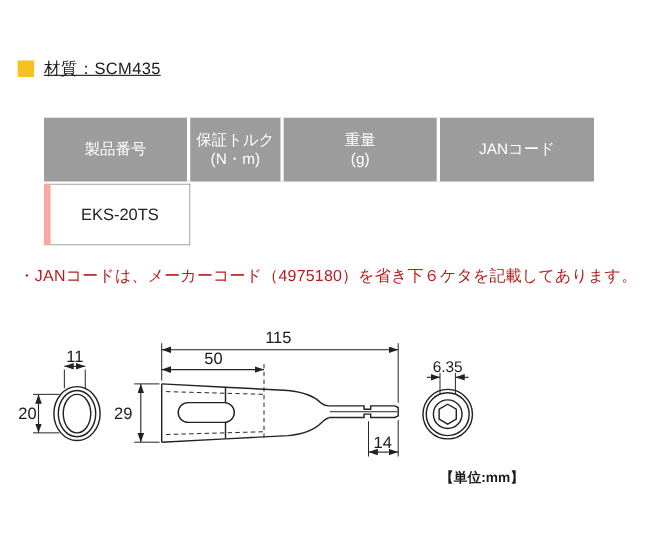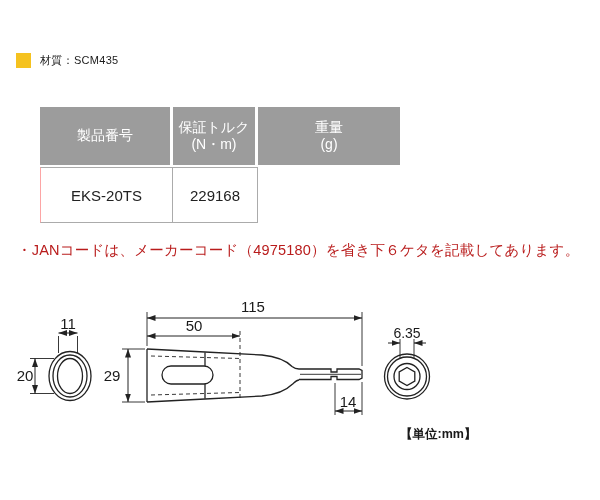--- a/index.html
+++ b/index.html
@@ -2,33 +2,33 @@
 <html><head>
 <meta charset="utf-8">
 <style>
   * { margin:0; padding:0; box-sizing:border-box; }
   html,body { width:600px; height:500px; background:#ffffff; overflow:hidden;
     font-family:"Liberation Sans","DejaVu Sans",sans-serif; }
 
   
   .material-line { position:absolute; left:16px; top:53px; display:flex; align-items:center; }
   .bullet { width:15px; height:15px; background:#f5c21f; display:inline-block; }
-  .material-text { margin-left:9px; font-size:11px; color:#1b1b1b; letter-spacing:0.3px; }
+  .material-text { margin-left:9px; font-size:15px; color:#1b1b1b; letter-spacing:0.3px;text-decoration:underline; }
 
   
   .spec-table { position:absolute; left:20px; top:107px; width:500px; }
   .trow { display:grid; grid-template-columns:133px 85px 142px 140px;padding-left:20px; }
   .hcell { background:#9c9c9c; color:#ffffff; height:58px; display:flex; flex-direction:column;
     align-items:center; justify-content:center; font-size:14px; line-height:1.25; text-align:center;
     border-right:3px solid #ffffff; }
   .hcell:last-child { border-right:none; }
   .drow { margin-top:2px; }
   .dcell { background:#ffffff; color:#222222; height:56px; display:flex; align-items:center;
     justify-content:center; font-size:15px; border:1px solid #ababab; border-left:none; }
-  .dcell:first-child { border-left:1px solid #fca5a5; }
+  .dcell:first-child { border-left:6px solid #fca5a5; }
 
   
   .note { position:absolute; left:17px; top:241px; width:575px; font-size:14.5px; color:#b91c1c;
     letter-spacing:0.2px; }
 
   
   .drawing { position:absolute; left:0; top:280px; width:600px; height:220px; }
   svg text { font-family:"Liberation Sans","DejaVu Sans",sans-serif; fill:#1a1a1a; font-size:15px; }
   svg .small { font-size:14px; }
   svg .unit { font-size:12.5px; font-weight:bold; }
@@ -53,24 +53,27 @@
       <span></span>
     </div>
     <div class="hcell">
       <span>保証トルク</span>
       <span>(N・m)</span>
     </div>
     <div class="hcell">
       <span>重量</span>
       <span>(g)</span>
     </div>
+    <div class="hcell">
+      <span>JANコード</span>
+      <span></span>
+    </div>
   </div>
   <div class="trow drow">
     <div class="dcell">EKS-20TS</div>
-    <div class="dcell">229168</div>
   </div>
 </div>
 
 <div class="note">・JANコードは、メーカーコード（4975180）を省き下６ケタを記載してあります。</div>
 
 <div class="drawing">
 <svg width="600" height="220" viewBox="0 280 600 220" xmlns="http://www.w3.org/2000/svg">
   <defs>
     <marker id="ae" markerWidth="10" markerHeight="8" refX="8.5" refY="3" orient="auto" markerUnits="userSpaceOnUse">
       <path d="M0,0 L8.5,3 L0,6 Z" fill="#222222"></path>

